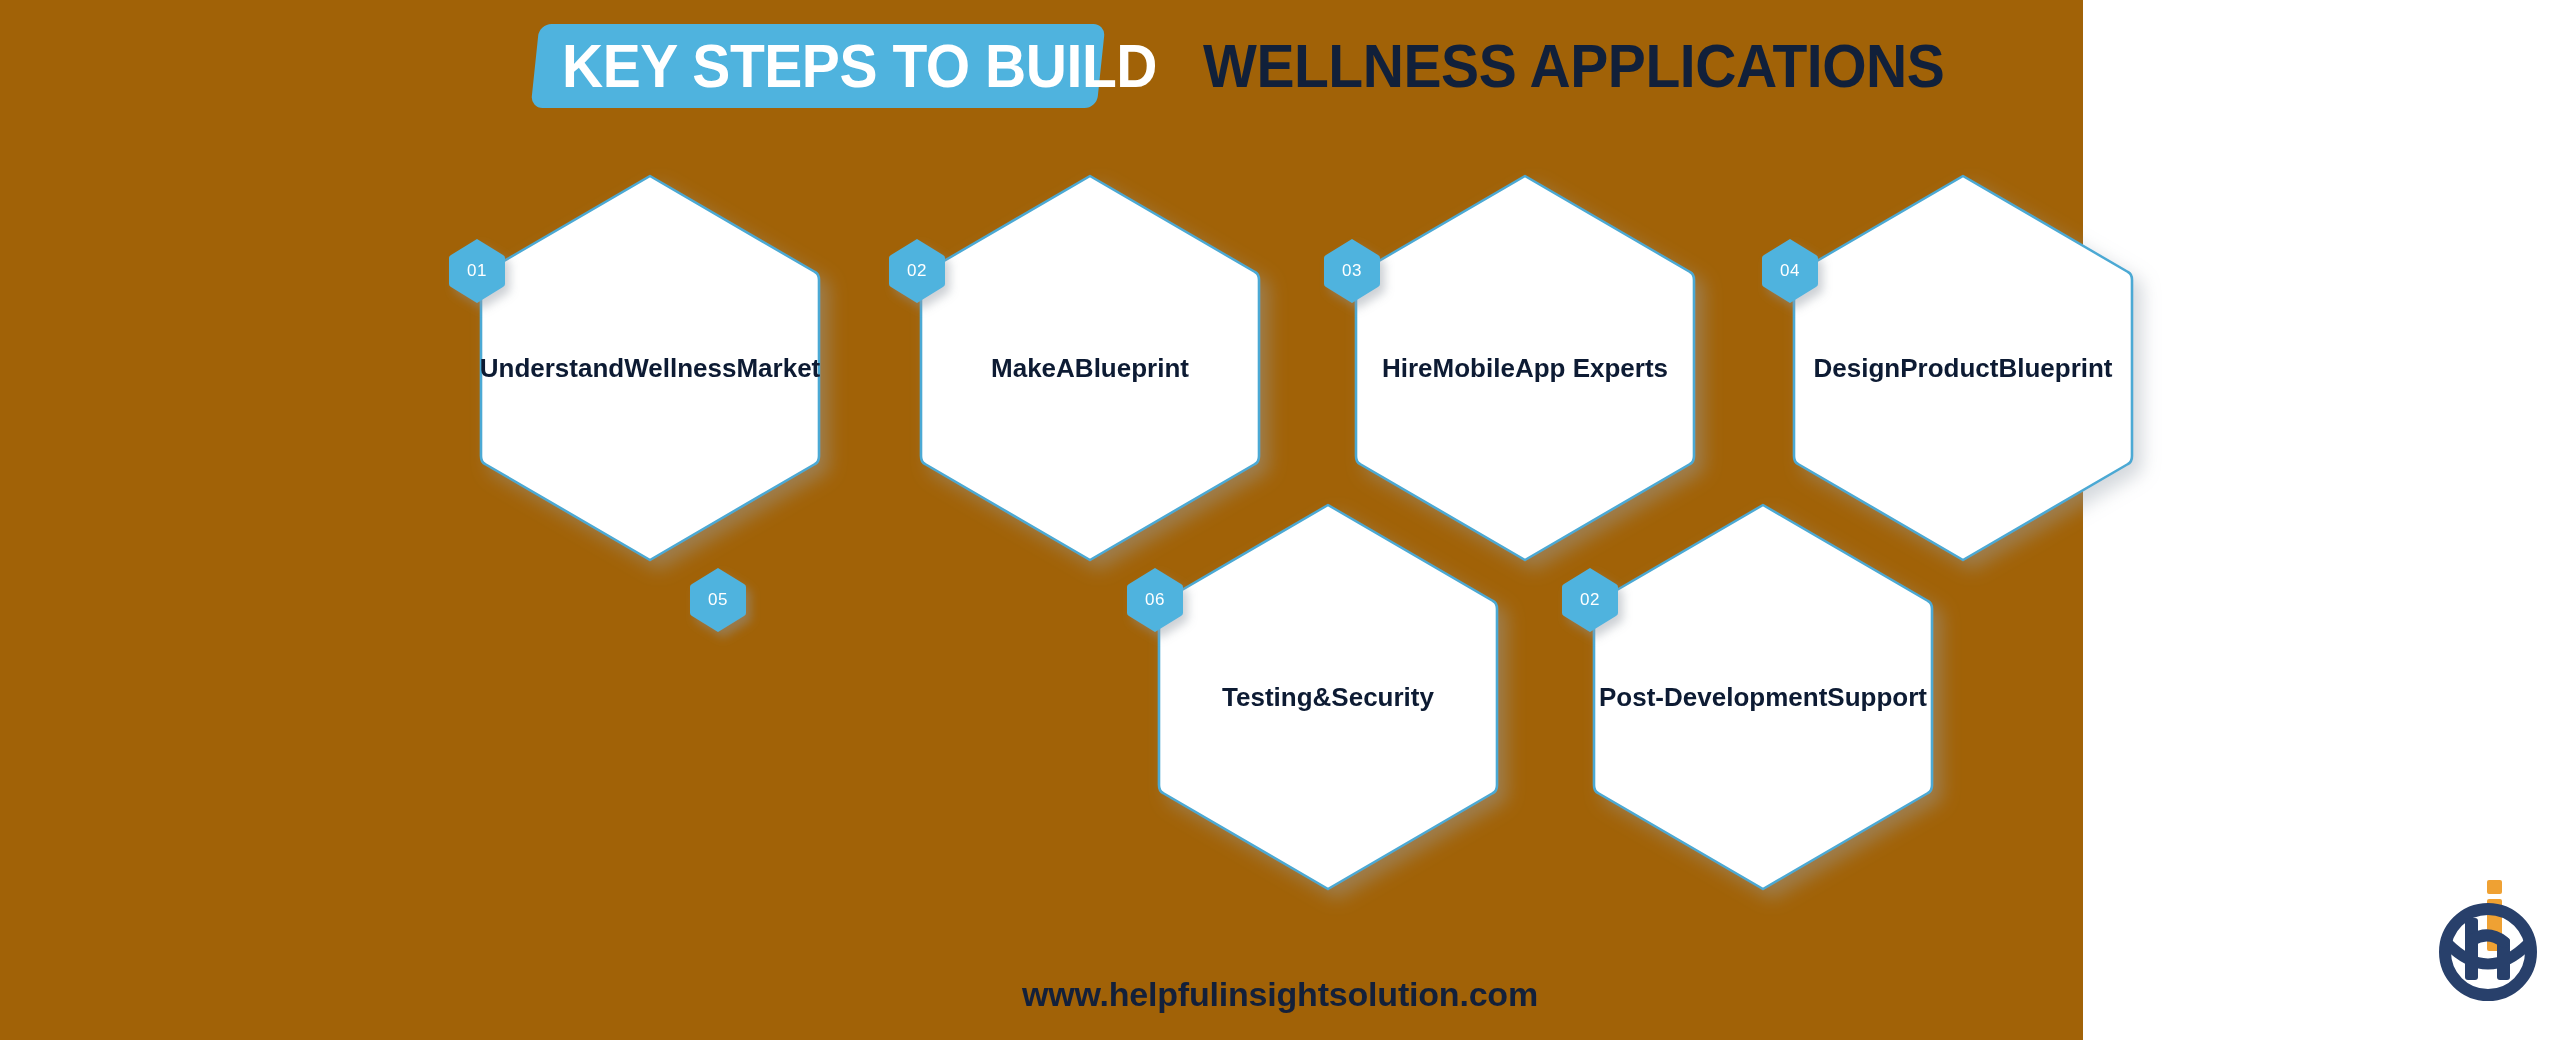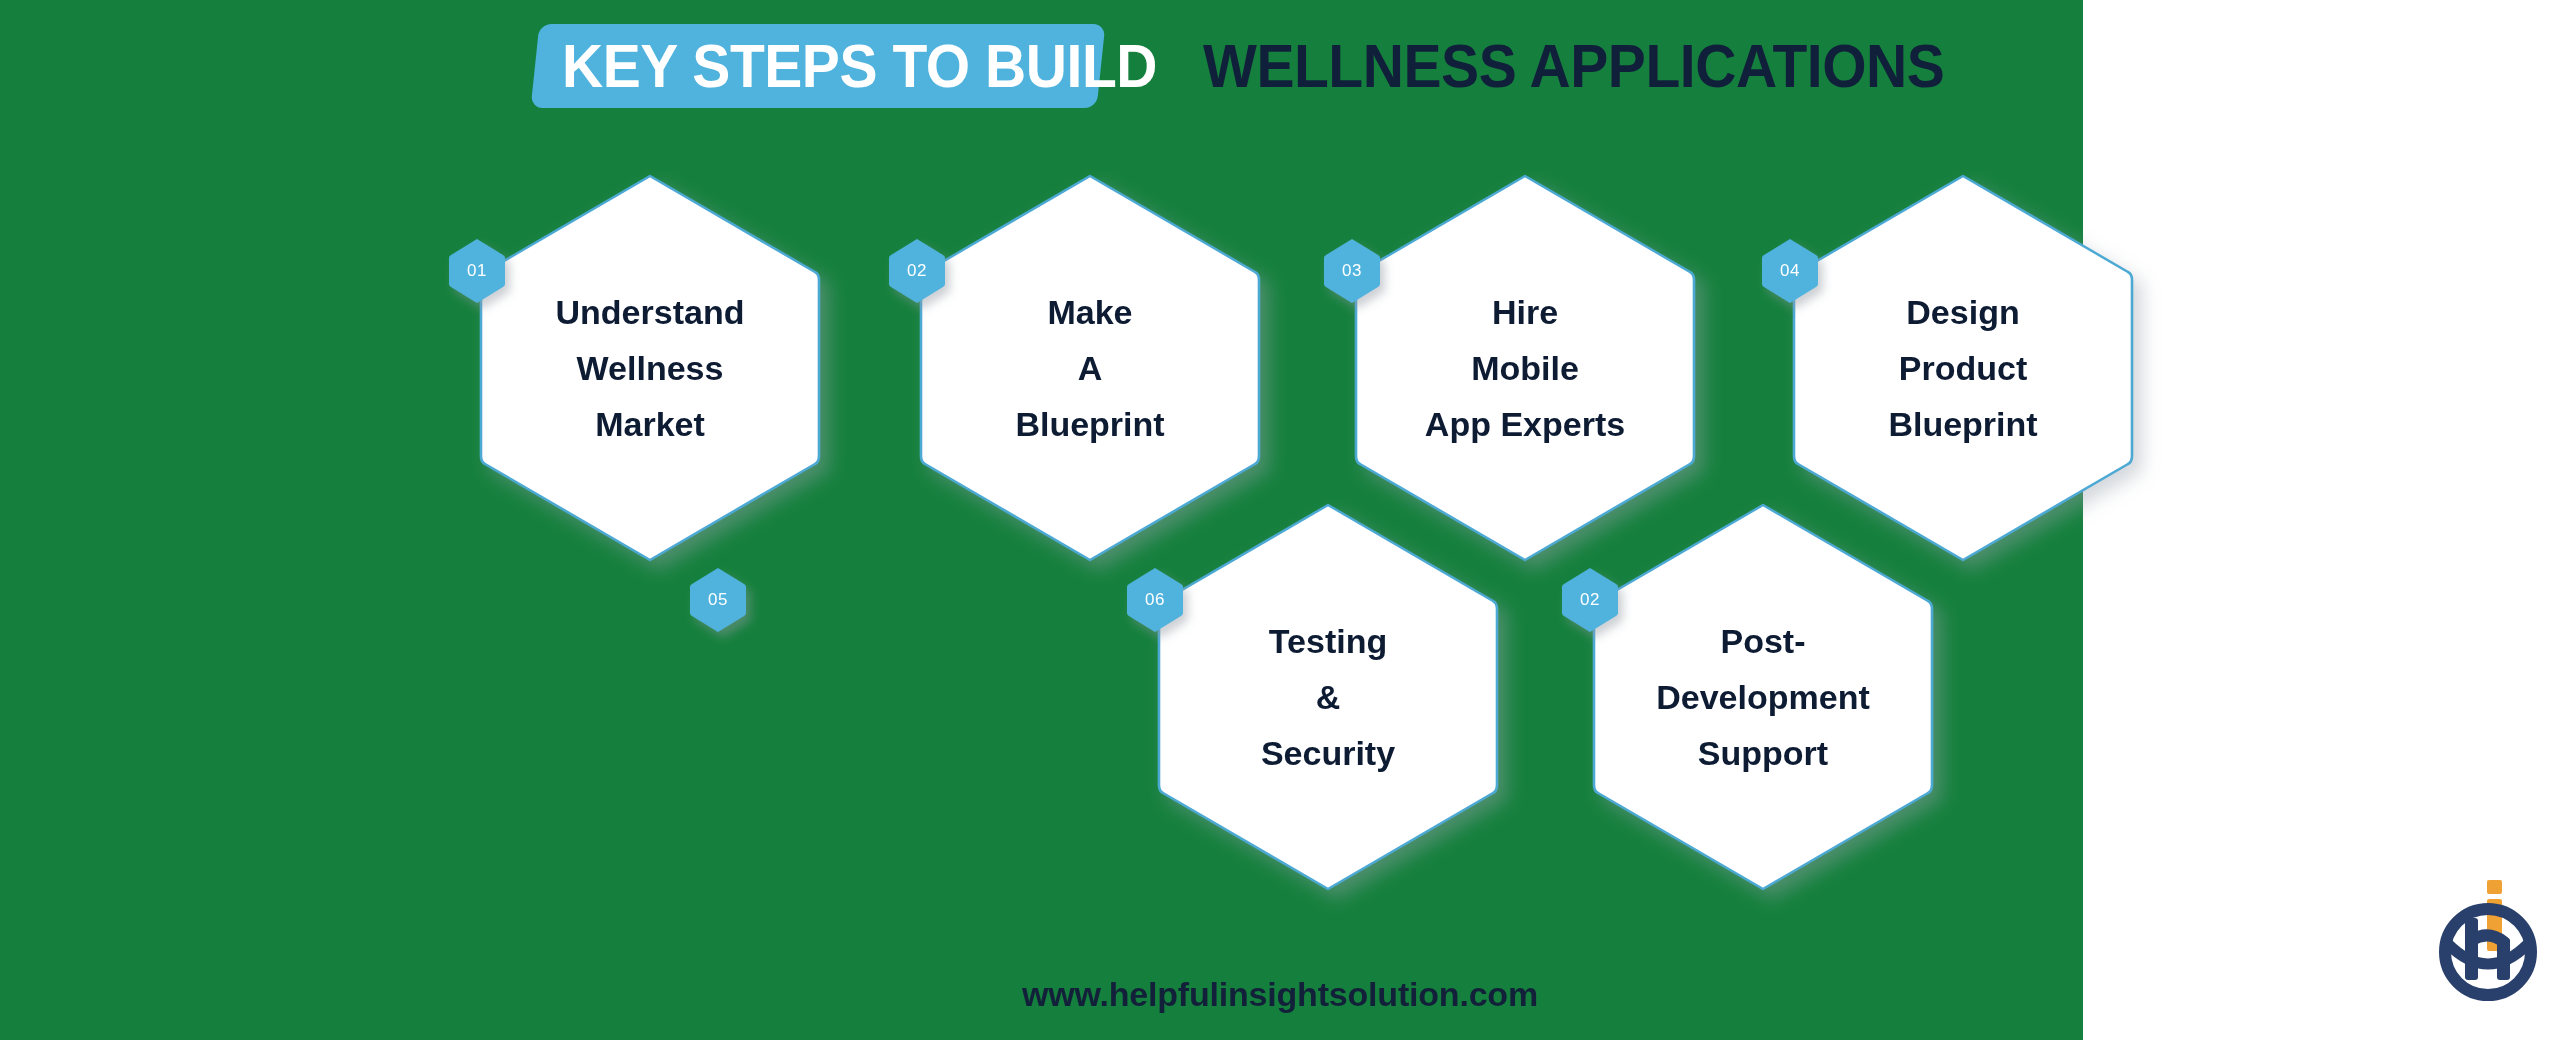--- a/index.html
+++ b/index.html
@@ -12,21 +12,21 @@
     height: 1040px;
     overflow: hidden;
     font-family: "Liberation Sans", sans-serif;
     position: relative;
   }
 
   #canvas {
     position: relative;
     width: 2083px;
     height: 1040px;
-    background: #15803d;
+    background: #a16207;
   }
 
   
   .title-wrap {
     position: absolute;
     left: 0;
     top: 18px;
     width: 2560px;
     height: 96px;
     display: flex;
@@ -91,26 +91,25 @@
     top: 0;
     overflow: visible;
   }
   .hex-label {
     position: absolute;
     left: 0;
     top: 0;
     width: 346px;
     height: 392px;
     display: flex;
-    flex-direction: column;
     align-items: center;
     justify-content: center;
     text-align: center;
     color: #0d1b33;
-    font-size: 34px;
+    font-size: 26px;
     font-weight: bold;
     line-height: 1.0;
     pointer-events: none;
   }
   .hex-label .ln {
     display: block;
     white-space: nowrap;
     margin: 11px 0;
   }
 

